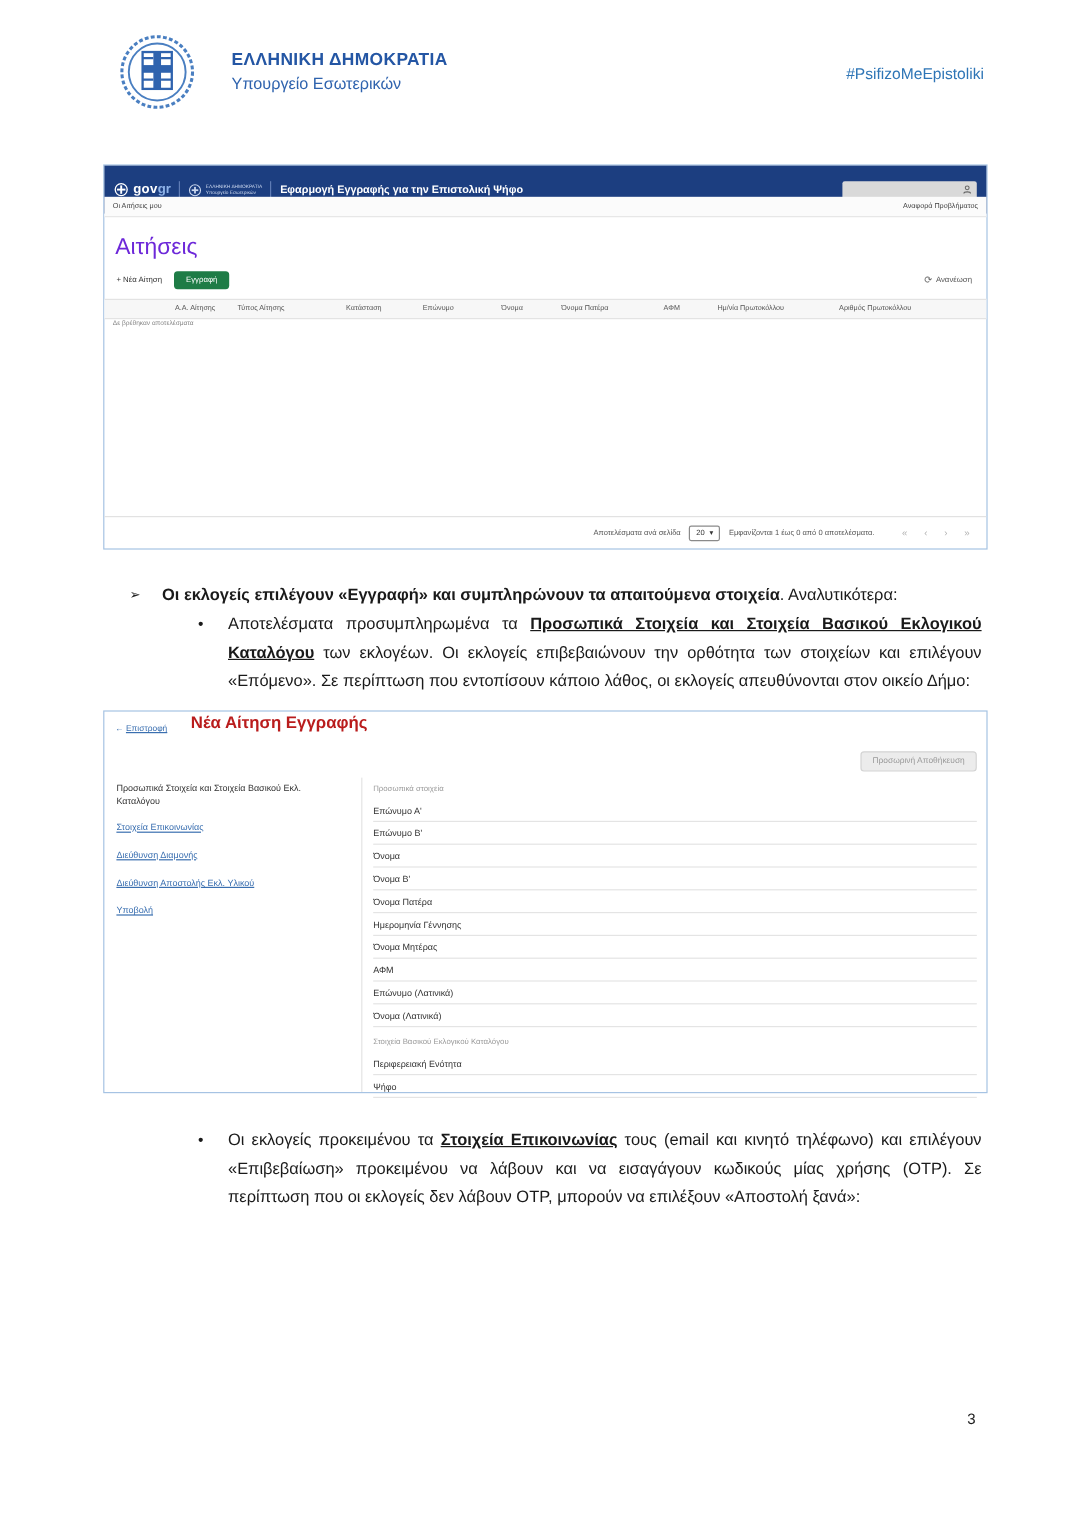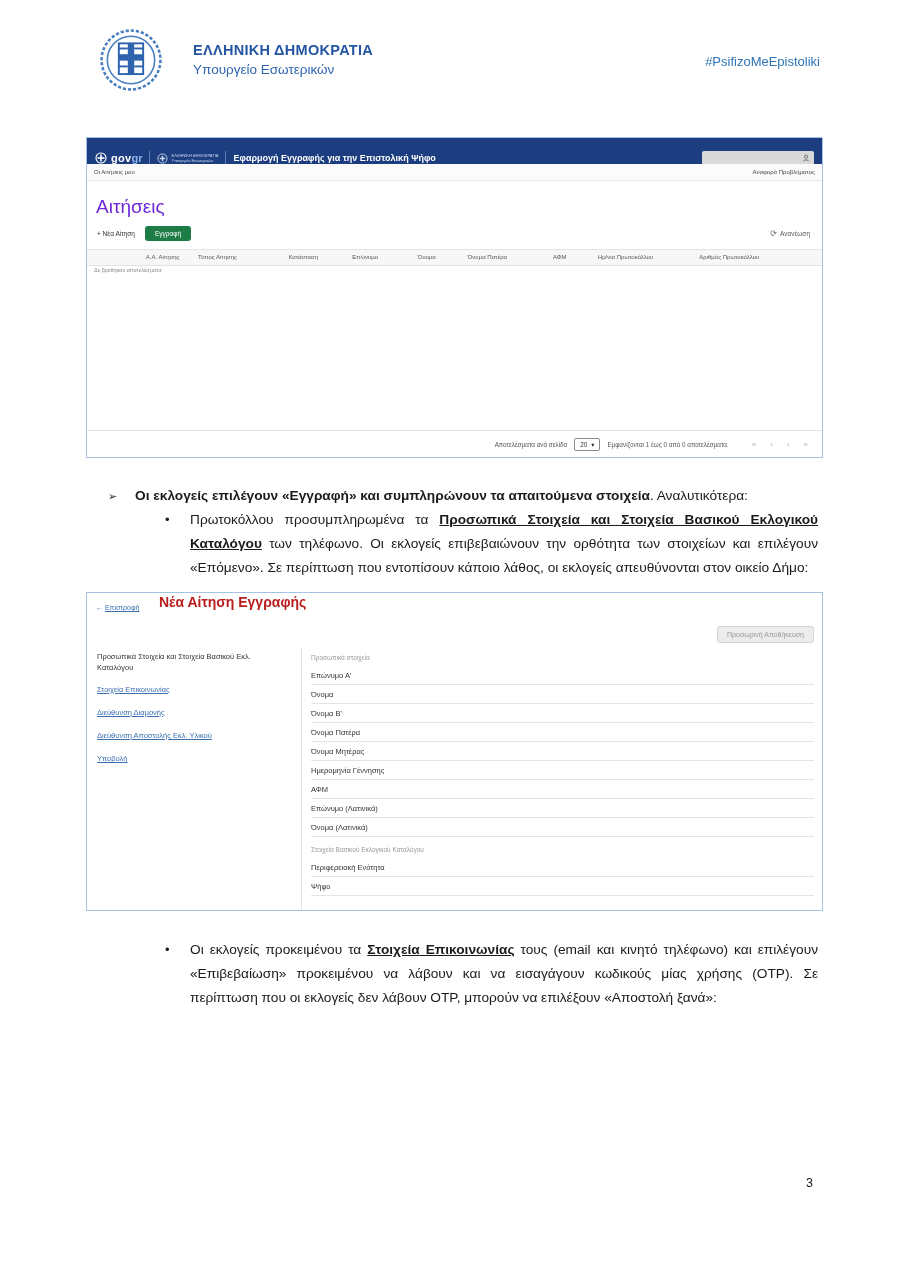--- a/index.html
+++ b/index.html
@@ -174,45 +174,46 @@
 
   <div class="textblock text1">
     <div class="arrow-line">
       <span class="arr">➢</span>
       <span class="txt">
         <b>Οι εκλογείς επιλέγουν «Εγγραφή» και συμπληρώνουν τα απαιτούμενα στοιχεία</b><span>. Αναλυτικότερα:</span>
       </span>
     </div>
     <div class="b-item">
       <span class="blt">•</span>
-      <p><span>Πρωτοκόλλου προσυμπληρωμένα τα </span><b class="u">Προσωπικά Στοιχεία και Στοιχεία Βασικού Εκλογικού Καταλόγου</b><span> των τηλέφωνο. Οι εκλογείς επιβεβαιώνουν την ορθότητα των στοιχείων και επιλέγουν «Επόμενο». Σε περίπτωση που εντοπίσουν κάποιο λάθος, οι εκλογείς απευθύνονται στον οικείο Δήμο:</span></p>
+      <p><span>Αποτελέσματα προσυμπληρωμένα τα </span><b class="u">Προσωπικά Στοιχεία και Στοιχεία Βασικού Εκλογικού Καταλόγου</b><span> των εκλογέων. Οι εκλογείς επιβεβαιώνουν την ορθότητα των στοιχείων και επιλέγουν «Επόμενο». Σε περίπτωση που εντοπίσουν κάποιο λάθος, οι εκλογείς απευθύνονται στον οικείο Δήμο:</span></p>
     </div>
   </div>
 
   <section class="shot shot2">
     <span class="s2-back"><span>←</span> <span class="bt">Επιστροφή</span></span>
     <h2 class="s2-heading">Νέα Αίτηση Εγγραφής</h2>
     <button class="savebtn">Προσωρινή Αποθήκευση</button>
     <div class="s2-divider"></div>
     <aside class="steps">
         <div class="step active">Προσωπικά Στοιχεία και Στοιχεία Βασικού Εκλ. Καταλόγου</div>
         <div class="step link">Στοιχεία Επικοινωνίας</div>
         <div class="step link">Διεύθυνση Διαμονής</div>
         <div class="step link">Διεύθυνση Αποστολής Εκλ. Υλικού</div>
         <div class="step link">Υποβολή</div>
       </aside>
     <div class="s2-form">
       <div class="sec-label">Προσωπικά στοιχεία</div>
       <div>
           <div class="frow">Επώνυμο Α'</div>
+          <div class="frow">Επώνυμο Β'</div>
           <div class="frow">Όνομα</div>
           <div class="frow">Όνομα Β'</div>
           <div class="frow">Όνομα Πατέρα</div>
+          <div class="frow">Ημερομηνία Γέννησης</div>
           <div class="frow">Όνομα Μητέρας</div>
-          <div class="frow">Ημερομηνία Γέννησης</div>
           <div class="frow">ΑΦΜ</div>
           <div class="frow">Επώνυμο (Λατινικά)</div>
           <div class="frow">Όνομα (Λατινικά)</div>
         </div>
       <div class="sec-label second">Στοιχεία Βασικού Εκλογικού Καταλόγου</div>
       <div>
           <div class="frow">Περιφερειακή Ενότητα</div>
           <div class="frow">Ψήφο</div>
         </div>
     </div>

